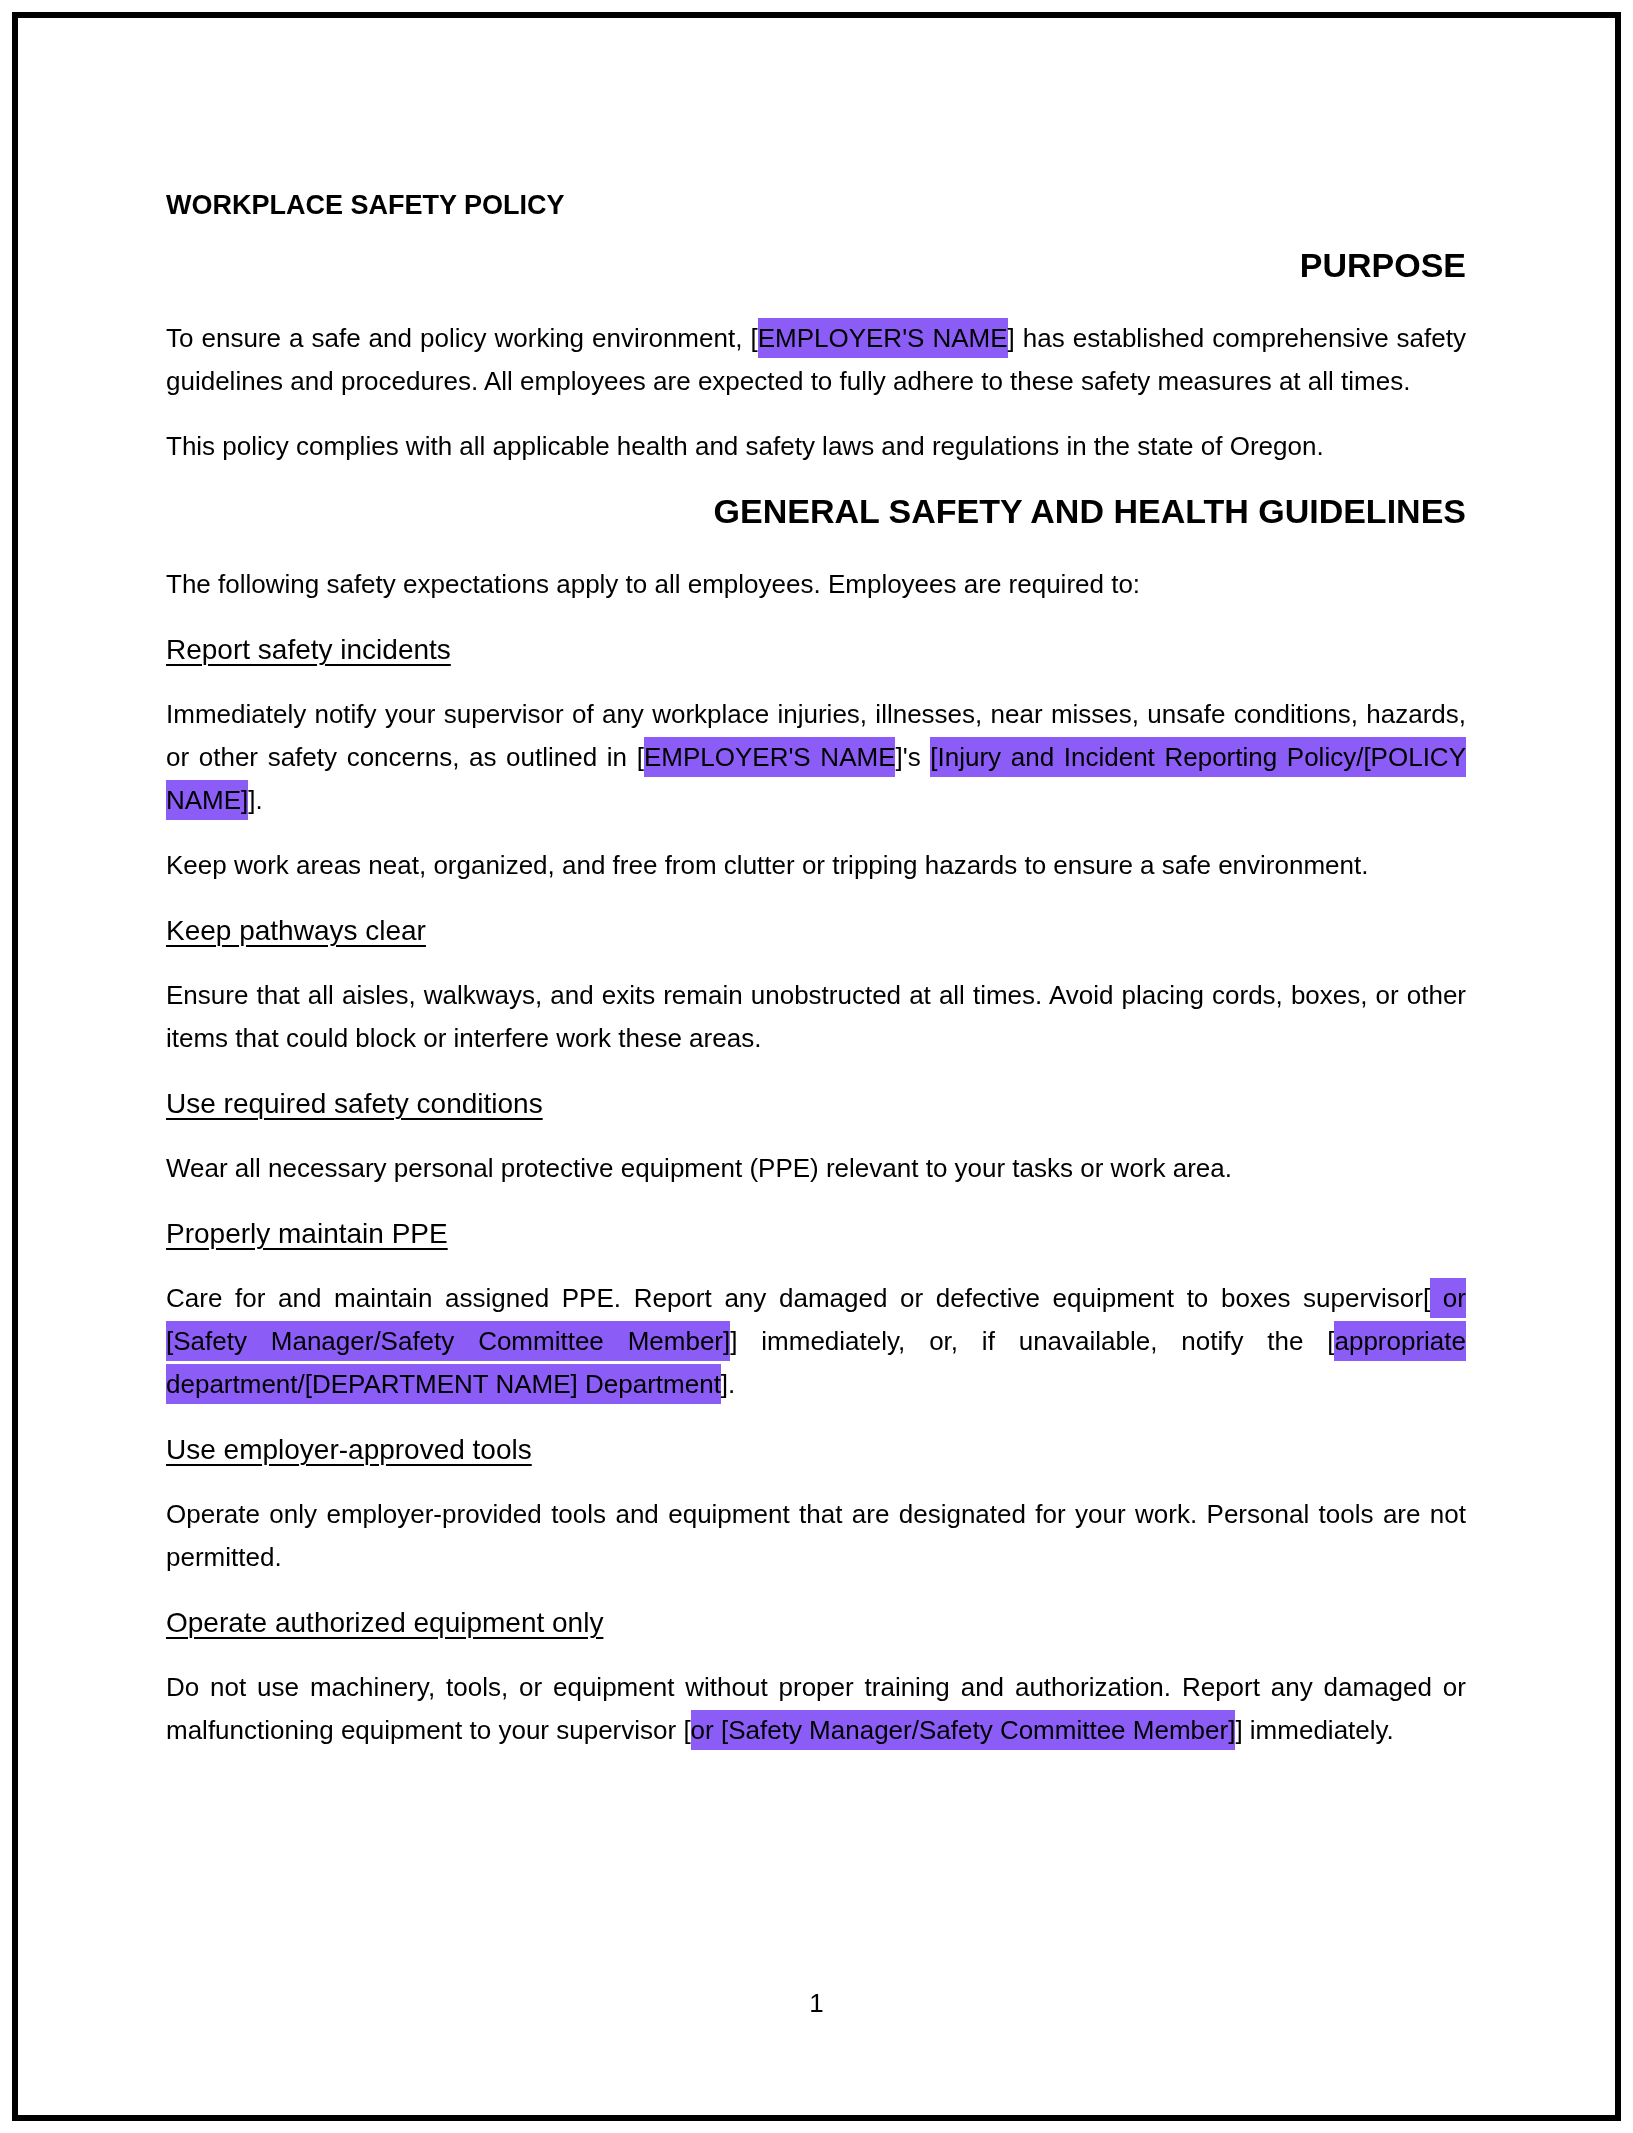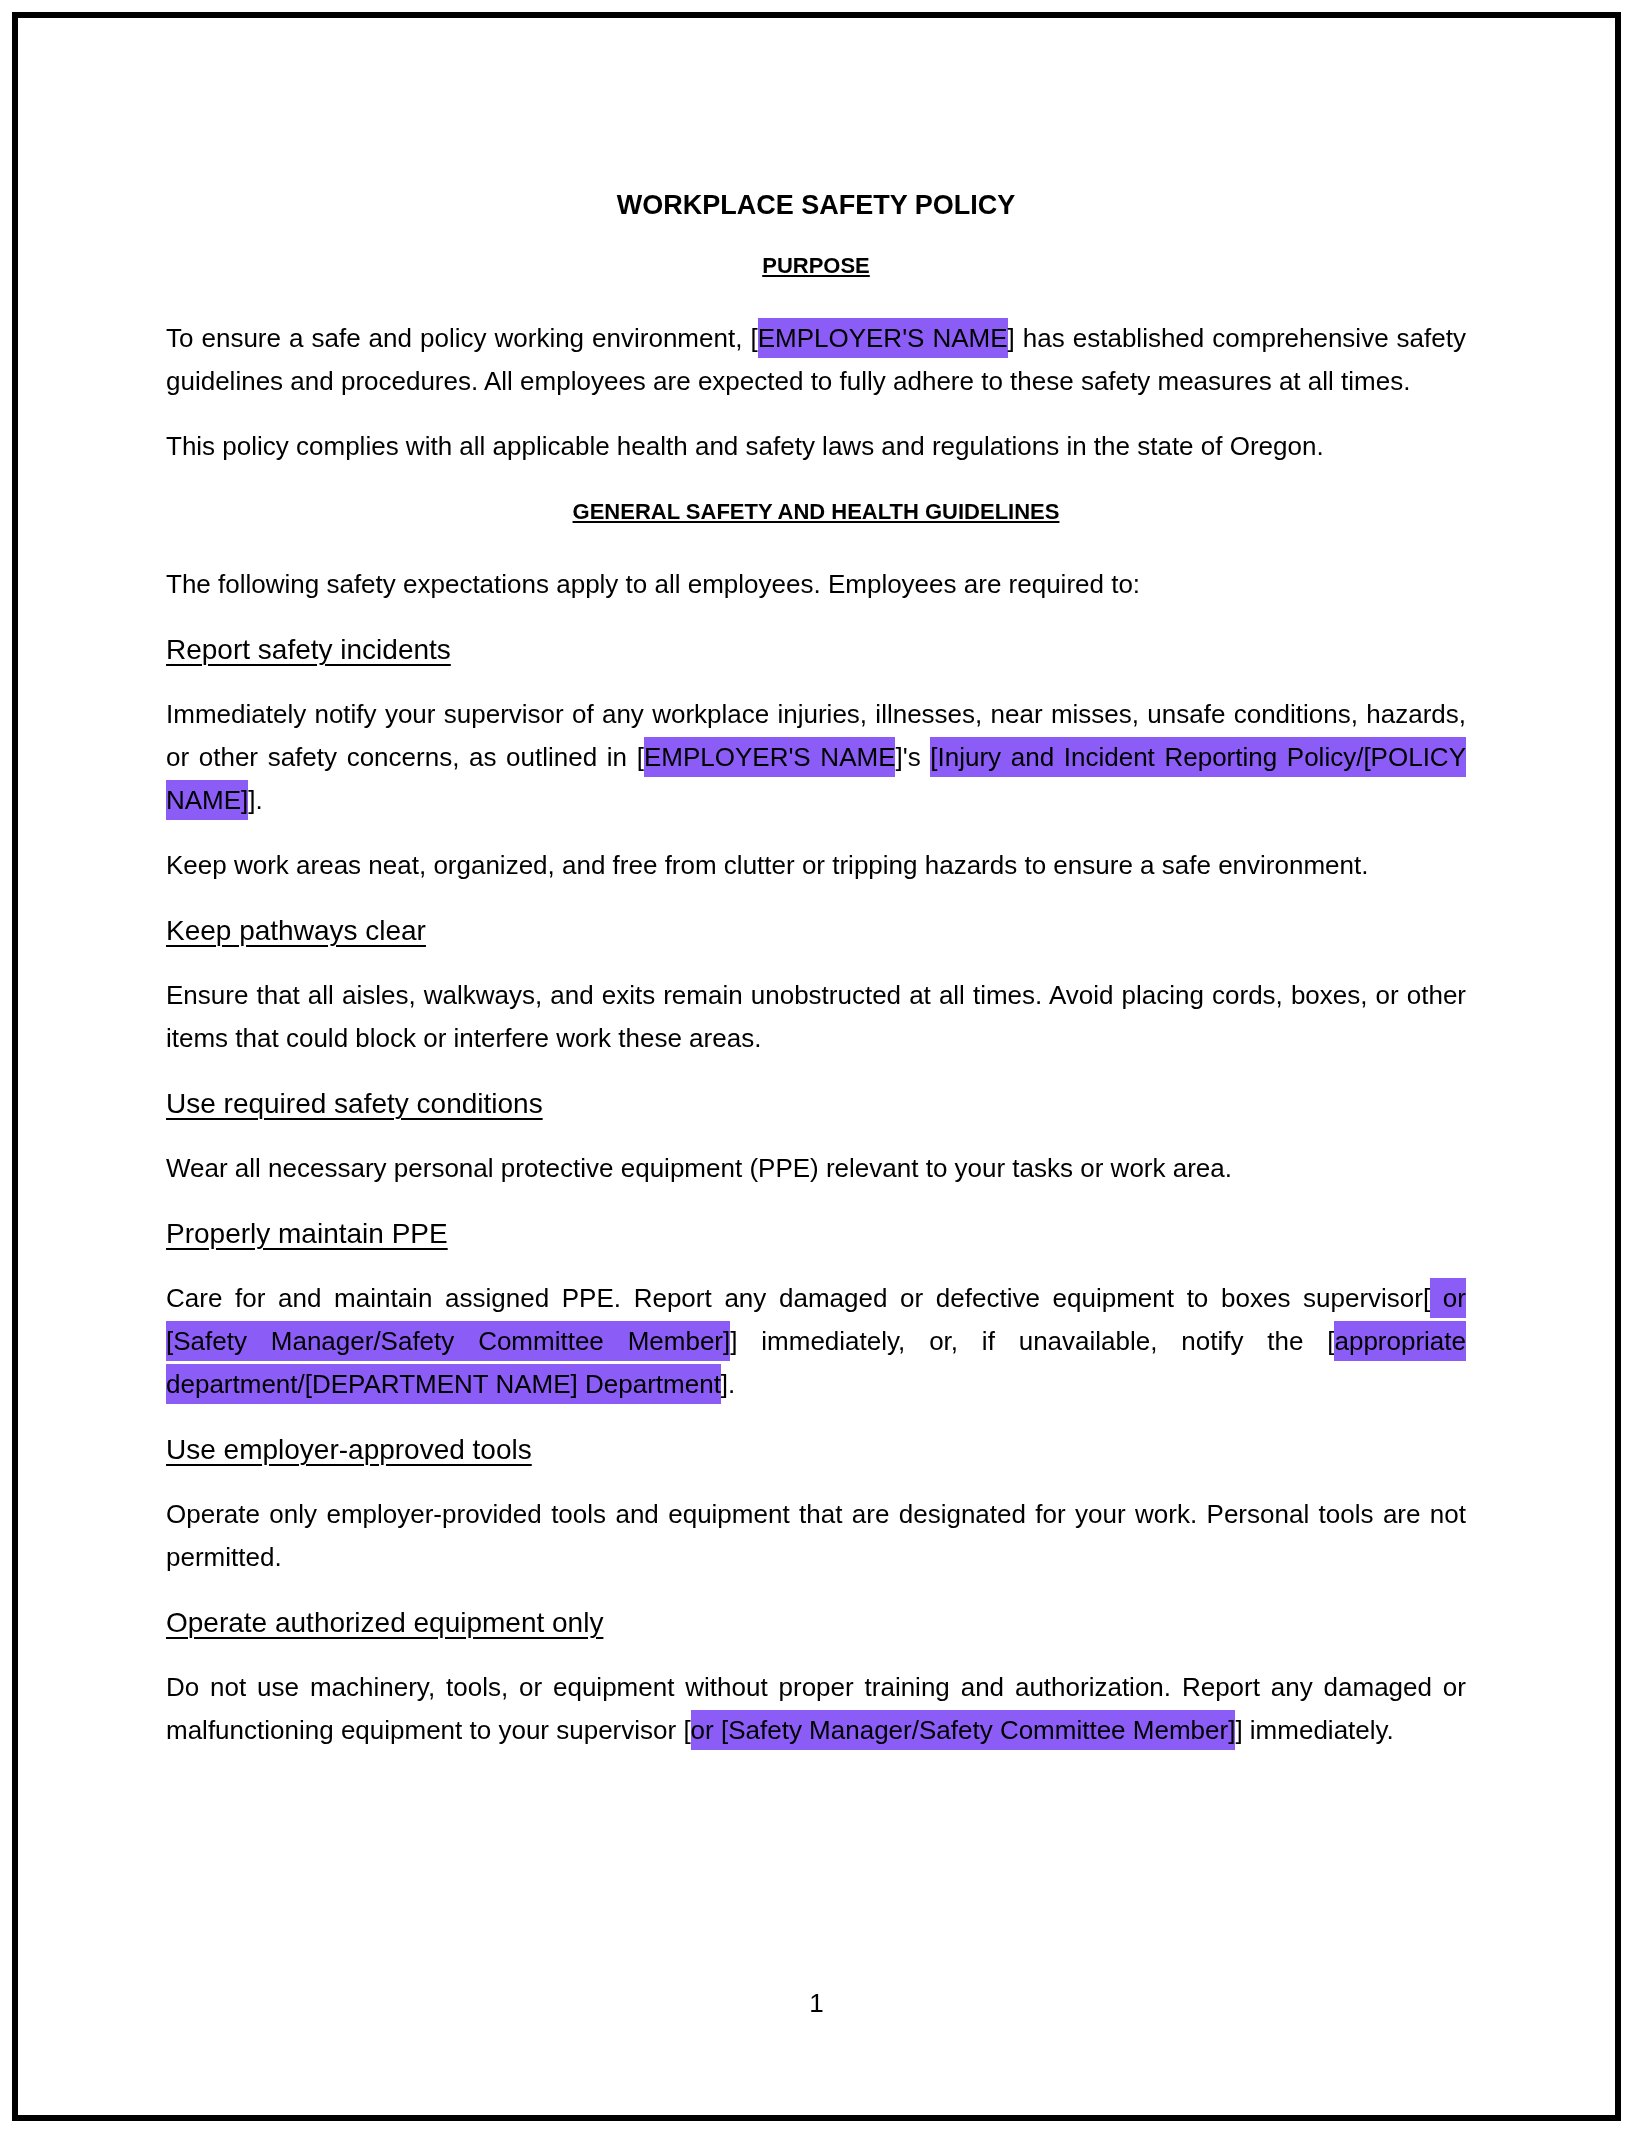--- a/index.html
+++ b/index.html
@@ -22,33 +22,31 @@
   }
   .content {
     position: absolute;
     left: 166px;
     top: 184px;
     width: 1300px;
     font-size: 26px;
     line-height: 43px;
   }
   .doc-title {
-    text-align: center;
     font-size: 27px;
     font-weight: 700;
     margin-bottom: 17px;
     line-height: 43px;
   }
   .content h2 {
-    font-size: 22px;
+    font-size: 34px;
     font-weight: 700;
     margin: 0 0 30px 0;
     line-height: 43px;
-    text-align: center;
-    text-decoration: underline;
+    text-align: right;
   }
   .content h3 {
     font-size: 28px;
     font-weight: 400;
     text-decoration: underline;
     text-decoration-thickness: 2px;
     text-underline-offset: 5px;
     margin: 0 0 22px 0;
     line-height: 43px;
     text-align: left;

